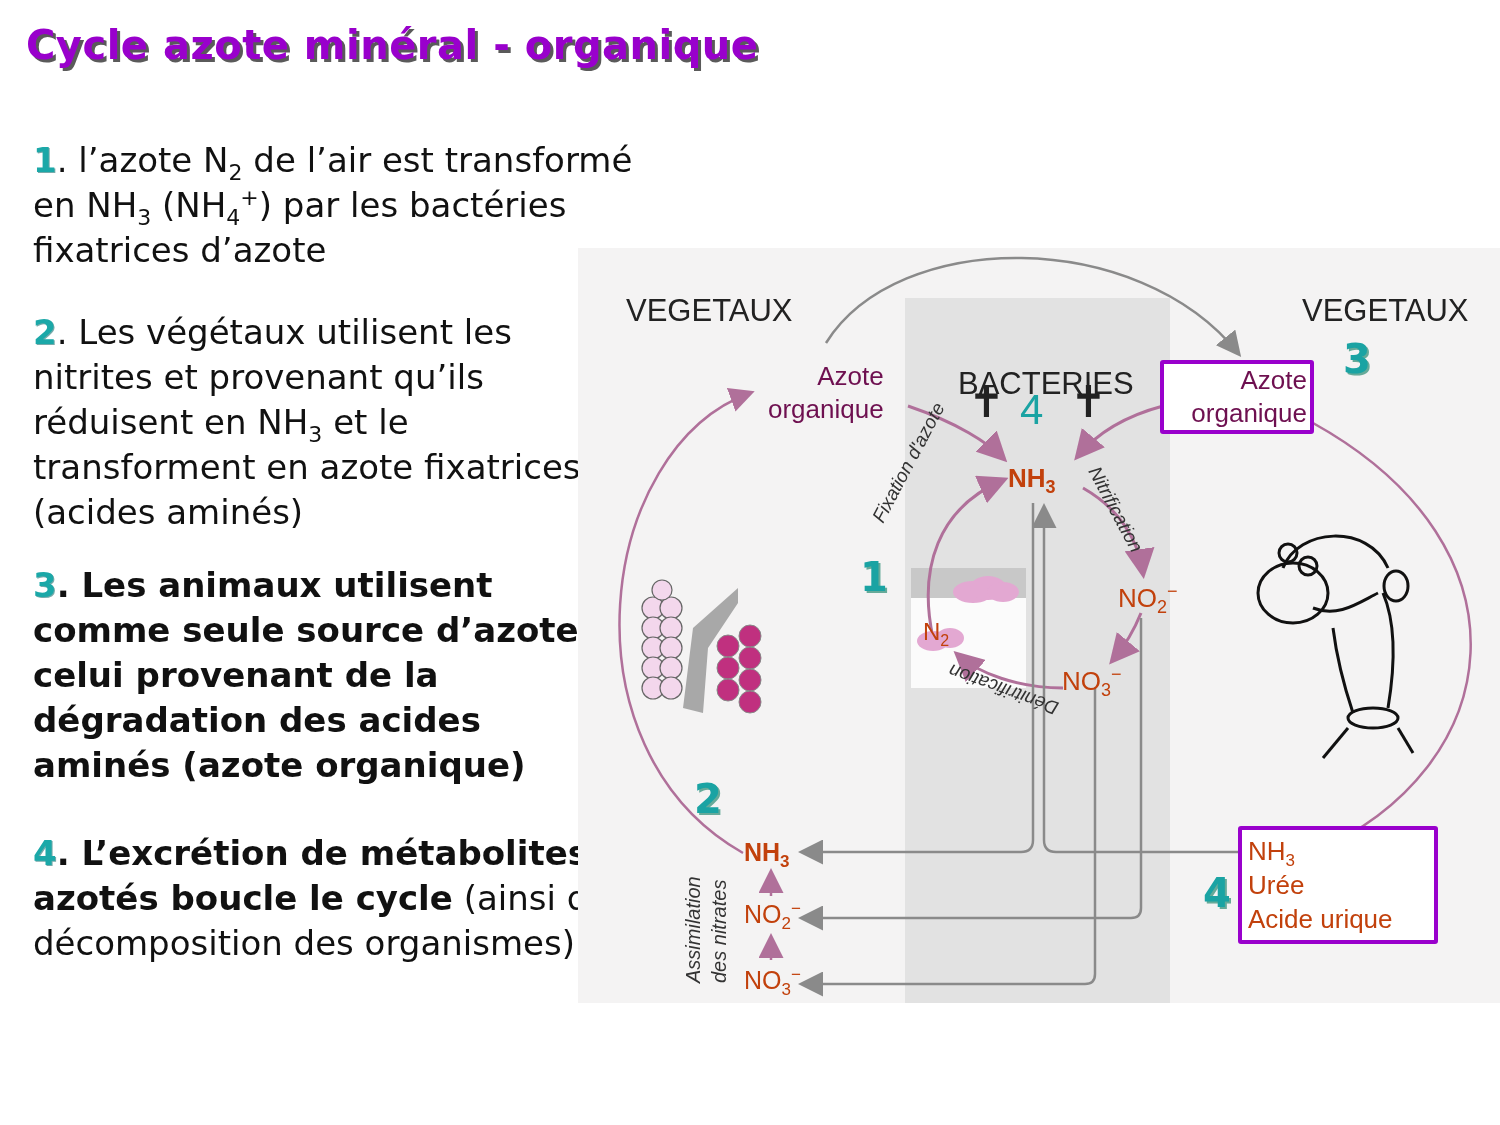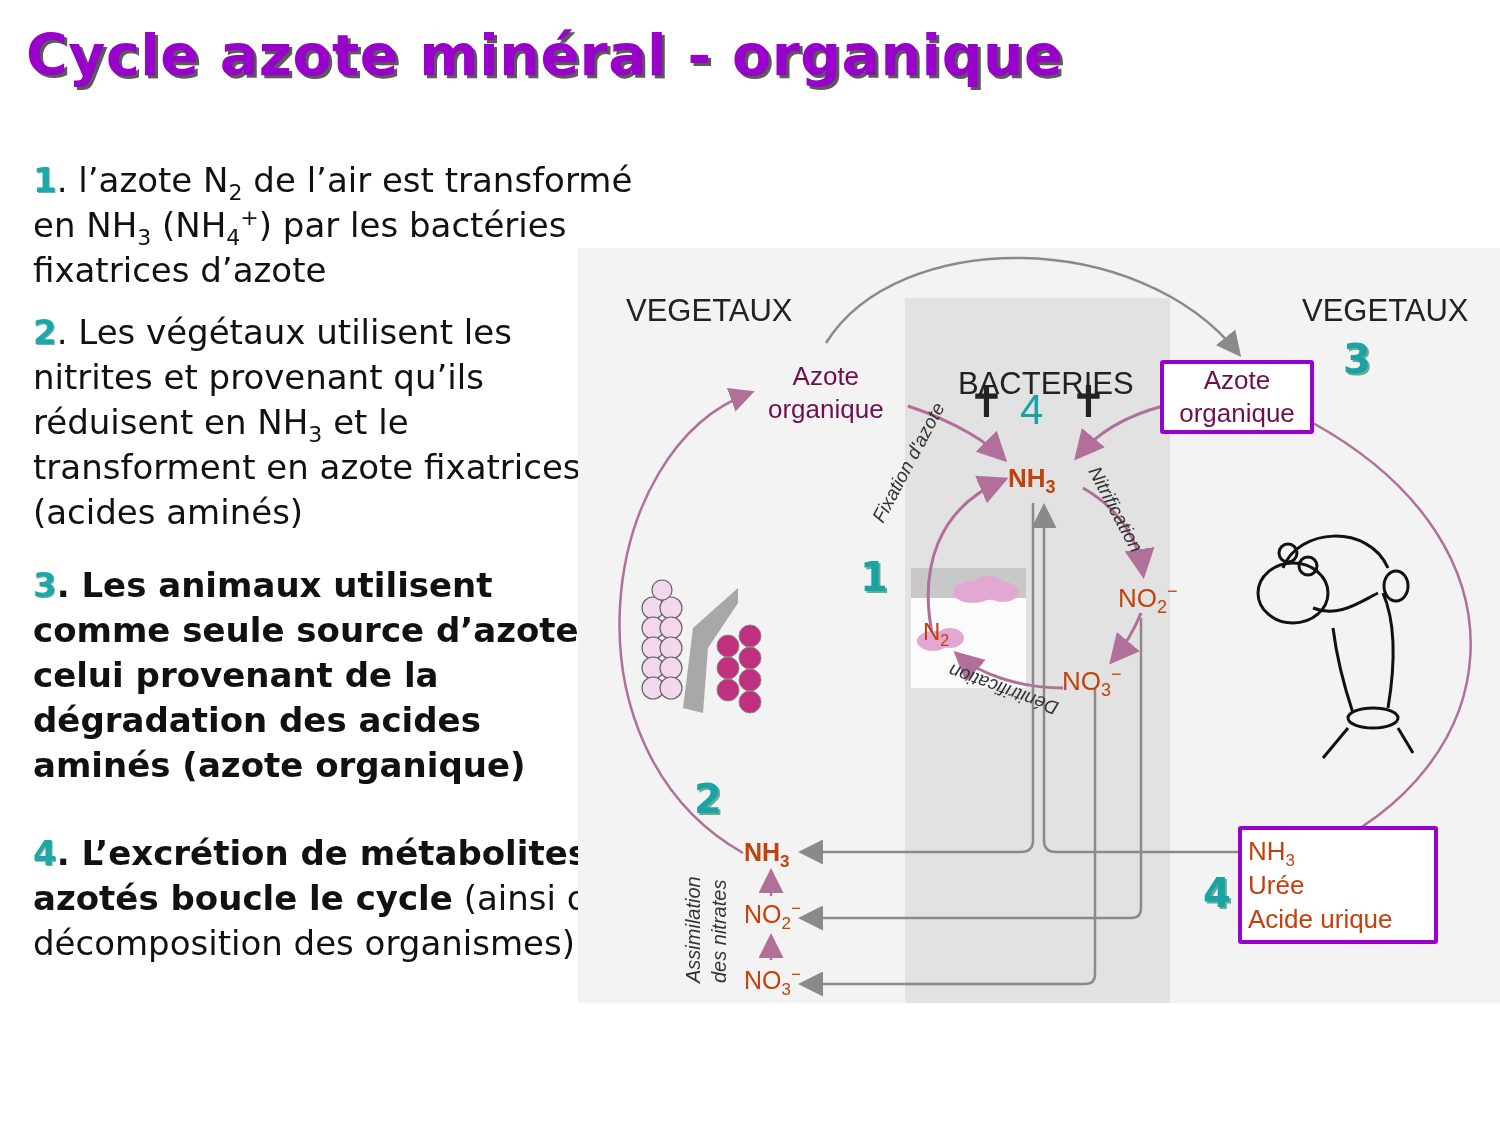--- a/index.html
+++ b/index.html
@@ -1,33 +1,33 @@
 <!DOCTYPE html>
 <html><head>
 <meta charset="utf-8">
 <style>
   html, body { margin:0; padding:0; }
   body { width:1500px; height:1125px; background:#ffffff; position:relative; overflow:hidden; font-family:"DejaVu Sans", sans-serif; }
-  .title { position:absolute; left:26px; top:22px; font-family:"DejaVu Sans", sans-serif; font-weight:bold; font-size:57px; color:#9900cc; text-shadow:3px 3px 0 #5a5a5a; letter-spacing:0.5px; white-space:nowrap; }
+  .title { position:absolute; left:26px; top:22px; font-family:"DejaVu Sans", sans-serif; font-weight:bold; font-size:40px; color:#9900cc; text-shadow:3px 3px 0 #5a5a5a; letter-spacing:0.5px; white-space:nowrap; }
   .text-col { position:absolute; left:33px; top:138px; width:620px; font-family:"DejaVu Sans", sans-serif; font-size:34px; line-height:45px; color:#111; }
   .para { margin:0; }
   .num { color:#1ba8a8; font-weight:bold; text-shadow:1px 1px 0 #7aa; }
   .bold { font-weight:bold; }
   sub, sup { font-size:22px; line-height:0; }
-  .p1 { position:absolute; top:0;margin-top:20px; }
+  .p1 { position:absolute; top:0; }
   .p2 { position:absolute; top:172px; }
   .p3 { position:absolute; top:425px; }
   .p4 { position:absolute; top:693px; width:640px; }
 
   .diagram { position:absolute; left:578px; top:248px; width:922px; height:755px; background:#f4f3f3; }
   .diagram svg { position:absolute; left:0; top:0; }
   .lbl { position:absolute; font-family:"Liberation Sans", sans-serif; white-space:nowrap; }
   .hdr { font-size:31px; color:#222; }
   .pur { color:#c2410c; }
-  .orgtxt { font-size:26px; line-height:33px; text-align:center; color:#6e1050; }
+  .orgtxt { font-size:26px; line-height:33px; text-align:right; color:#6e1050; }
   .teal { color:#1aa3a3; font-weight:bold; font-family:"DejaVu Sans", sans-serif; font-size:40px; text-shadow:2px 2px 0 #6a9; }
   .boxed { border:4px solid #9900cc; border-radius:3px; background:#fff; }
   .ital { font-style:italic; font-size:19px; color:#333; }
 </style>
 </head>
 <body>
 
 <div class="title">Cycle azote minéral - organique</div>
 
 <div class="text-col">

